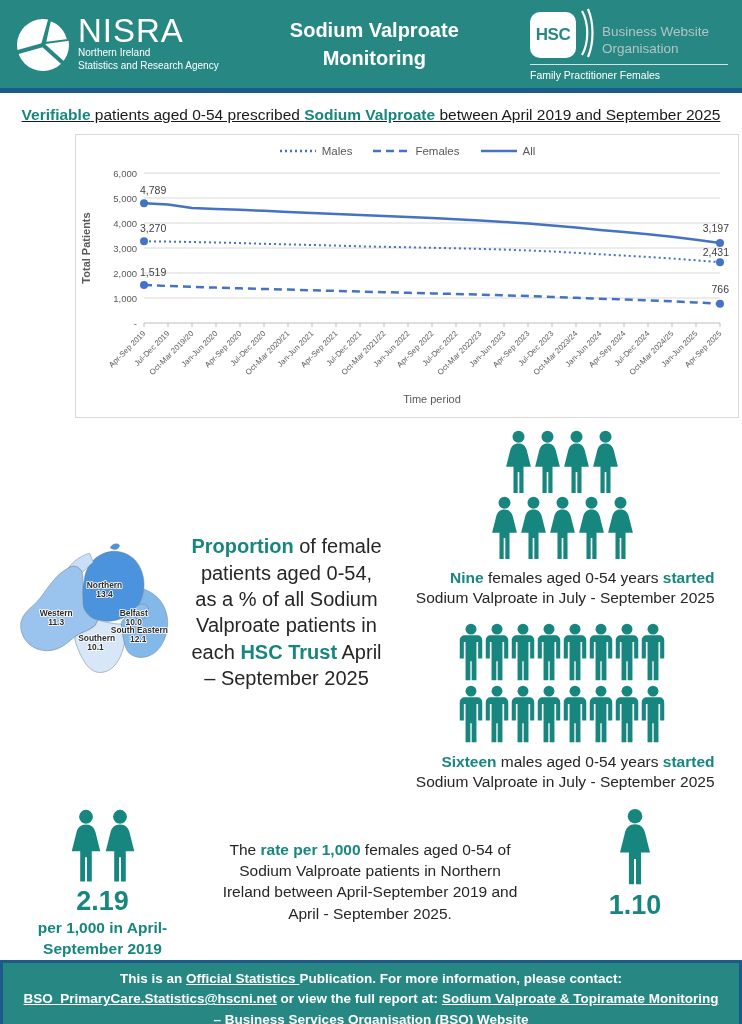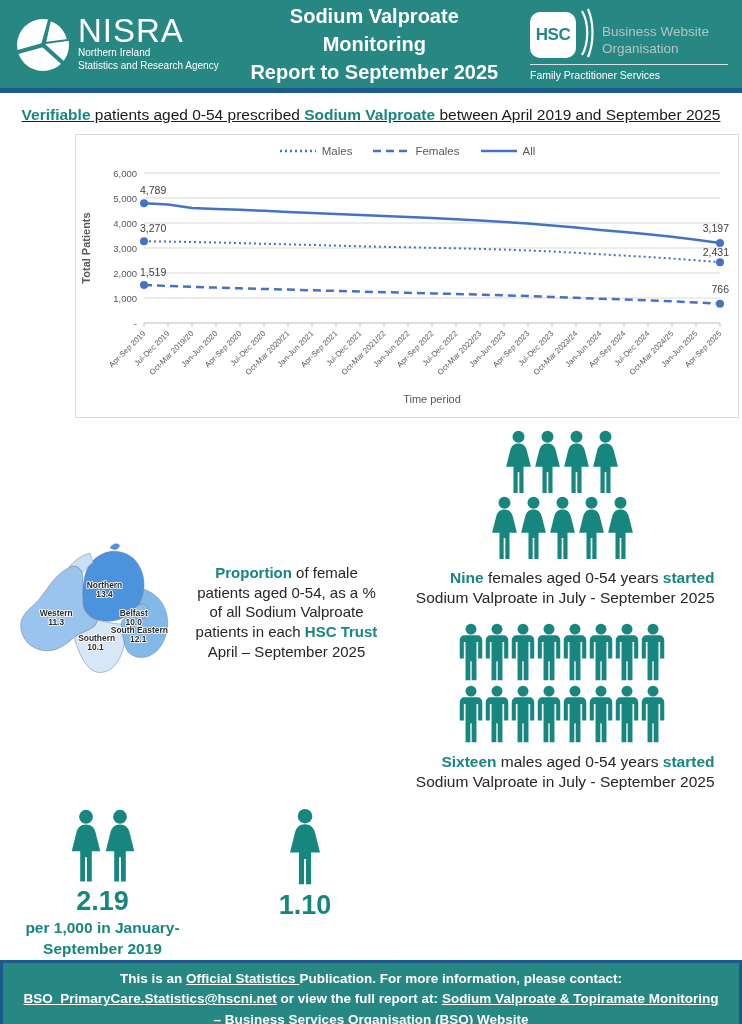--- a/index.html
+++ b/index.html
@@ -38,21 +38,21 @@
   .chart-box {
     width:664px; margin:10px 0 0 75px; border:1px solid #d9d9d9;
     padding:6px 2px 4px 2px; flex:0 0 auto; background:#fff;
   }
   .legend { display:flex; justify-content:center; gap:20px; align-items:center; height:20px; }
   .legend-item { display:flex; align-items:center; gap:5px; color:#595959; font-size:11.5px; }
   
   .middle { display:flex; margin-top:10px; flex:0 0 auto; }
   .col-left { width:382px; display:flex; flex-direction:row; align-items:center; }
   .col-right { width:360px; display:flex; flex-direction:column; align-items:center; }
-  .map-caption { width:330px; text-align:center; font-size:15px; line-height:1.32; margin-top:4px; }
+  .map-caption { width:330px; text-align:center; font-size:20px; line-height:1.32; margin-top:4px; }
   .icon-row { display:flex; justify-content:center; }
   .person { margin:0 -2px; display:block; }
   .started-caption { width:305px; text-align:right; font-size:15.5px; line-height:1.3; margin-top:6px; }
   .females-group { margin-top:2px; }
   .males-group { margin-top:14px; }
   
   .stats { display:flex; margin-top:6px; flex:0 0 auto; align-items:flex-start; }
   .stat-col { display:flex; flex-direction:column; align-items:center; }
   .stat-left { width:205px; padding-top:10px; }
   .stat-center { width:330px; padding-top:40px; }
@@ -102,37 +102,36 @@
       <div class="nisra-sub">
         <div>Northern Ireland</div>
         <div>Statistics and Research Agency</div>
       </div>
     </div>
   </div>
 
   <div class="title">
     <div>Sodium Valproate</div>
     <div>Monitoring</div>
-    <div>Report to September 2025</div>
   </div>
 
   <div class="hsc">
     <div class="hsc-top">
       <div class="hsc-box">HSC</div>
       <svg width="14" height="50" viewBox="0 0 14 50">
         <path d="M2,3 C9,15 9,35 2,47" stroke="#ffffff" fill="none" stroke-width="2.2"></path>
         <path d="M8,1 C14,15 14,35 8,49" stroke="#ffffff" fill="none" stroke-width="2.2"></path>
       </svg>
       <div class="hsc-org">
         <div>Business Website</div>
         <div>Organisation</div>
       </div>
     </div>
     <div class="hsc-rule"></div>
-    <div class="hsc-fps">Family Practitioner Services</div>
+    <div class="hsc-fps">Family Practitioner Females</div>
   </div>
 </div>
 
 <div class="subtitle">
   <span class="accent">Verifiable</span><span> patients aged 0-54 prescribed </span><span class="accent">Sodium Valproate</span><span> between April 2019 and September 2025</span>
 </div>
 
 <div class="chart-box">
   <div class="legend">
       <div class="legend-item">
@@ -374,23 +373,28 @@
   <div class="stat-col stat-left">
     <div style="display:flex">
       <svg class="person" width="38" height="76" viewBox="0 0 44 88">
           <use href="#sym-female"></use>
         </svg>
       <svg class="person" width="38" height="76" viewBox="0 0 44 88">
           <use href="#sym-female"></use>
         </svg>
     </div>
     <div class="stat-value">2.19</div>
-    <div class="stat-label">per 1,000 in January- September 2019</div>
-  </div>
-
+    <div class="stat-label">per 1,000 in April- September 2019</div>
+  </div>
+
+  <div class="stat-col stat-center">
+    <div class="stat-text">
+      <span>The </span><span class="accent">rate per 1,000</span><span> females aged 0-54 of Sodium Valproate patients in Northern Ireland between April-September 2019 and April - September 2025.</span>
+    </div>
+  </div>
 
   <div class="stat-col stat-right">
     <svg class="person" width="40" height="82" viewBox="0 0 44 88">
         <use href="#sym-female"></use>
       </svg>
     <div class="stat-value">1.10</div>
   </div>
 </div>
 
 <div class="footer">

